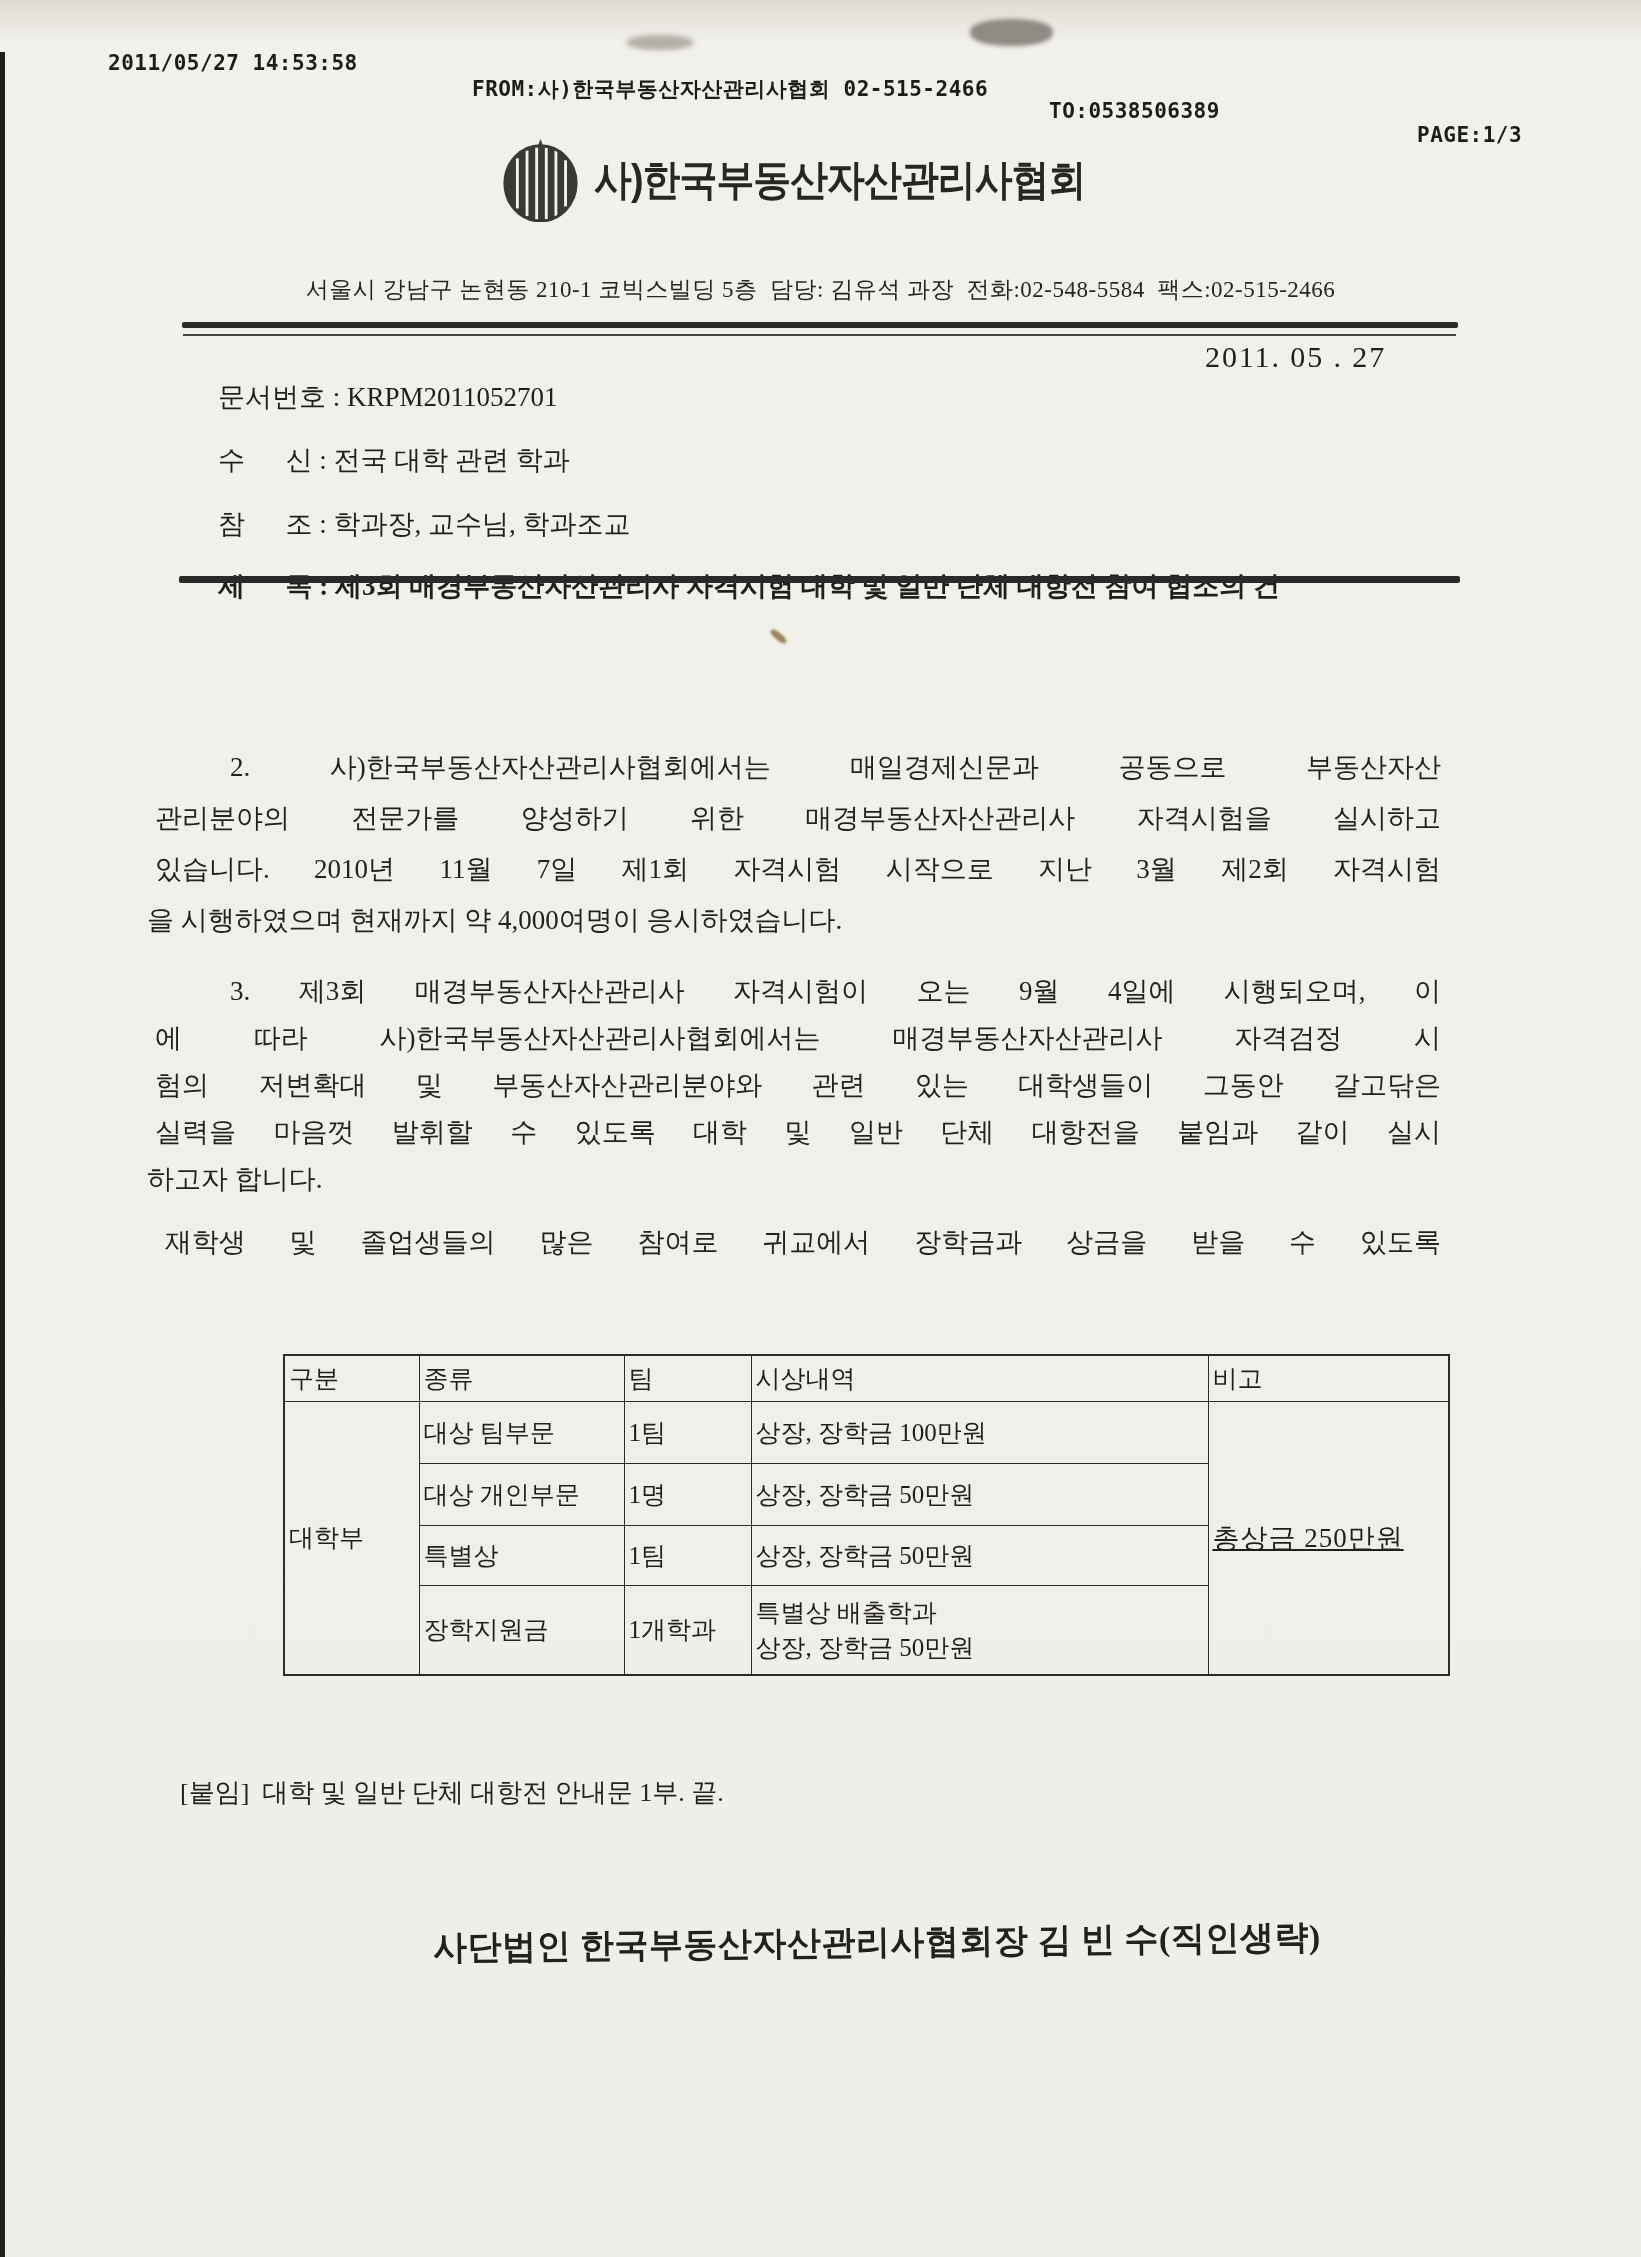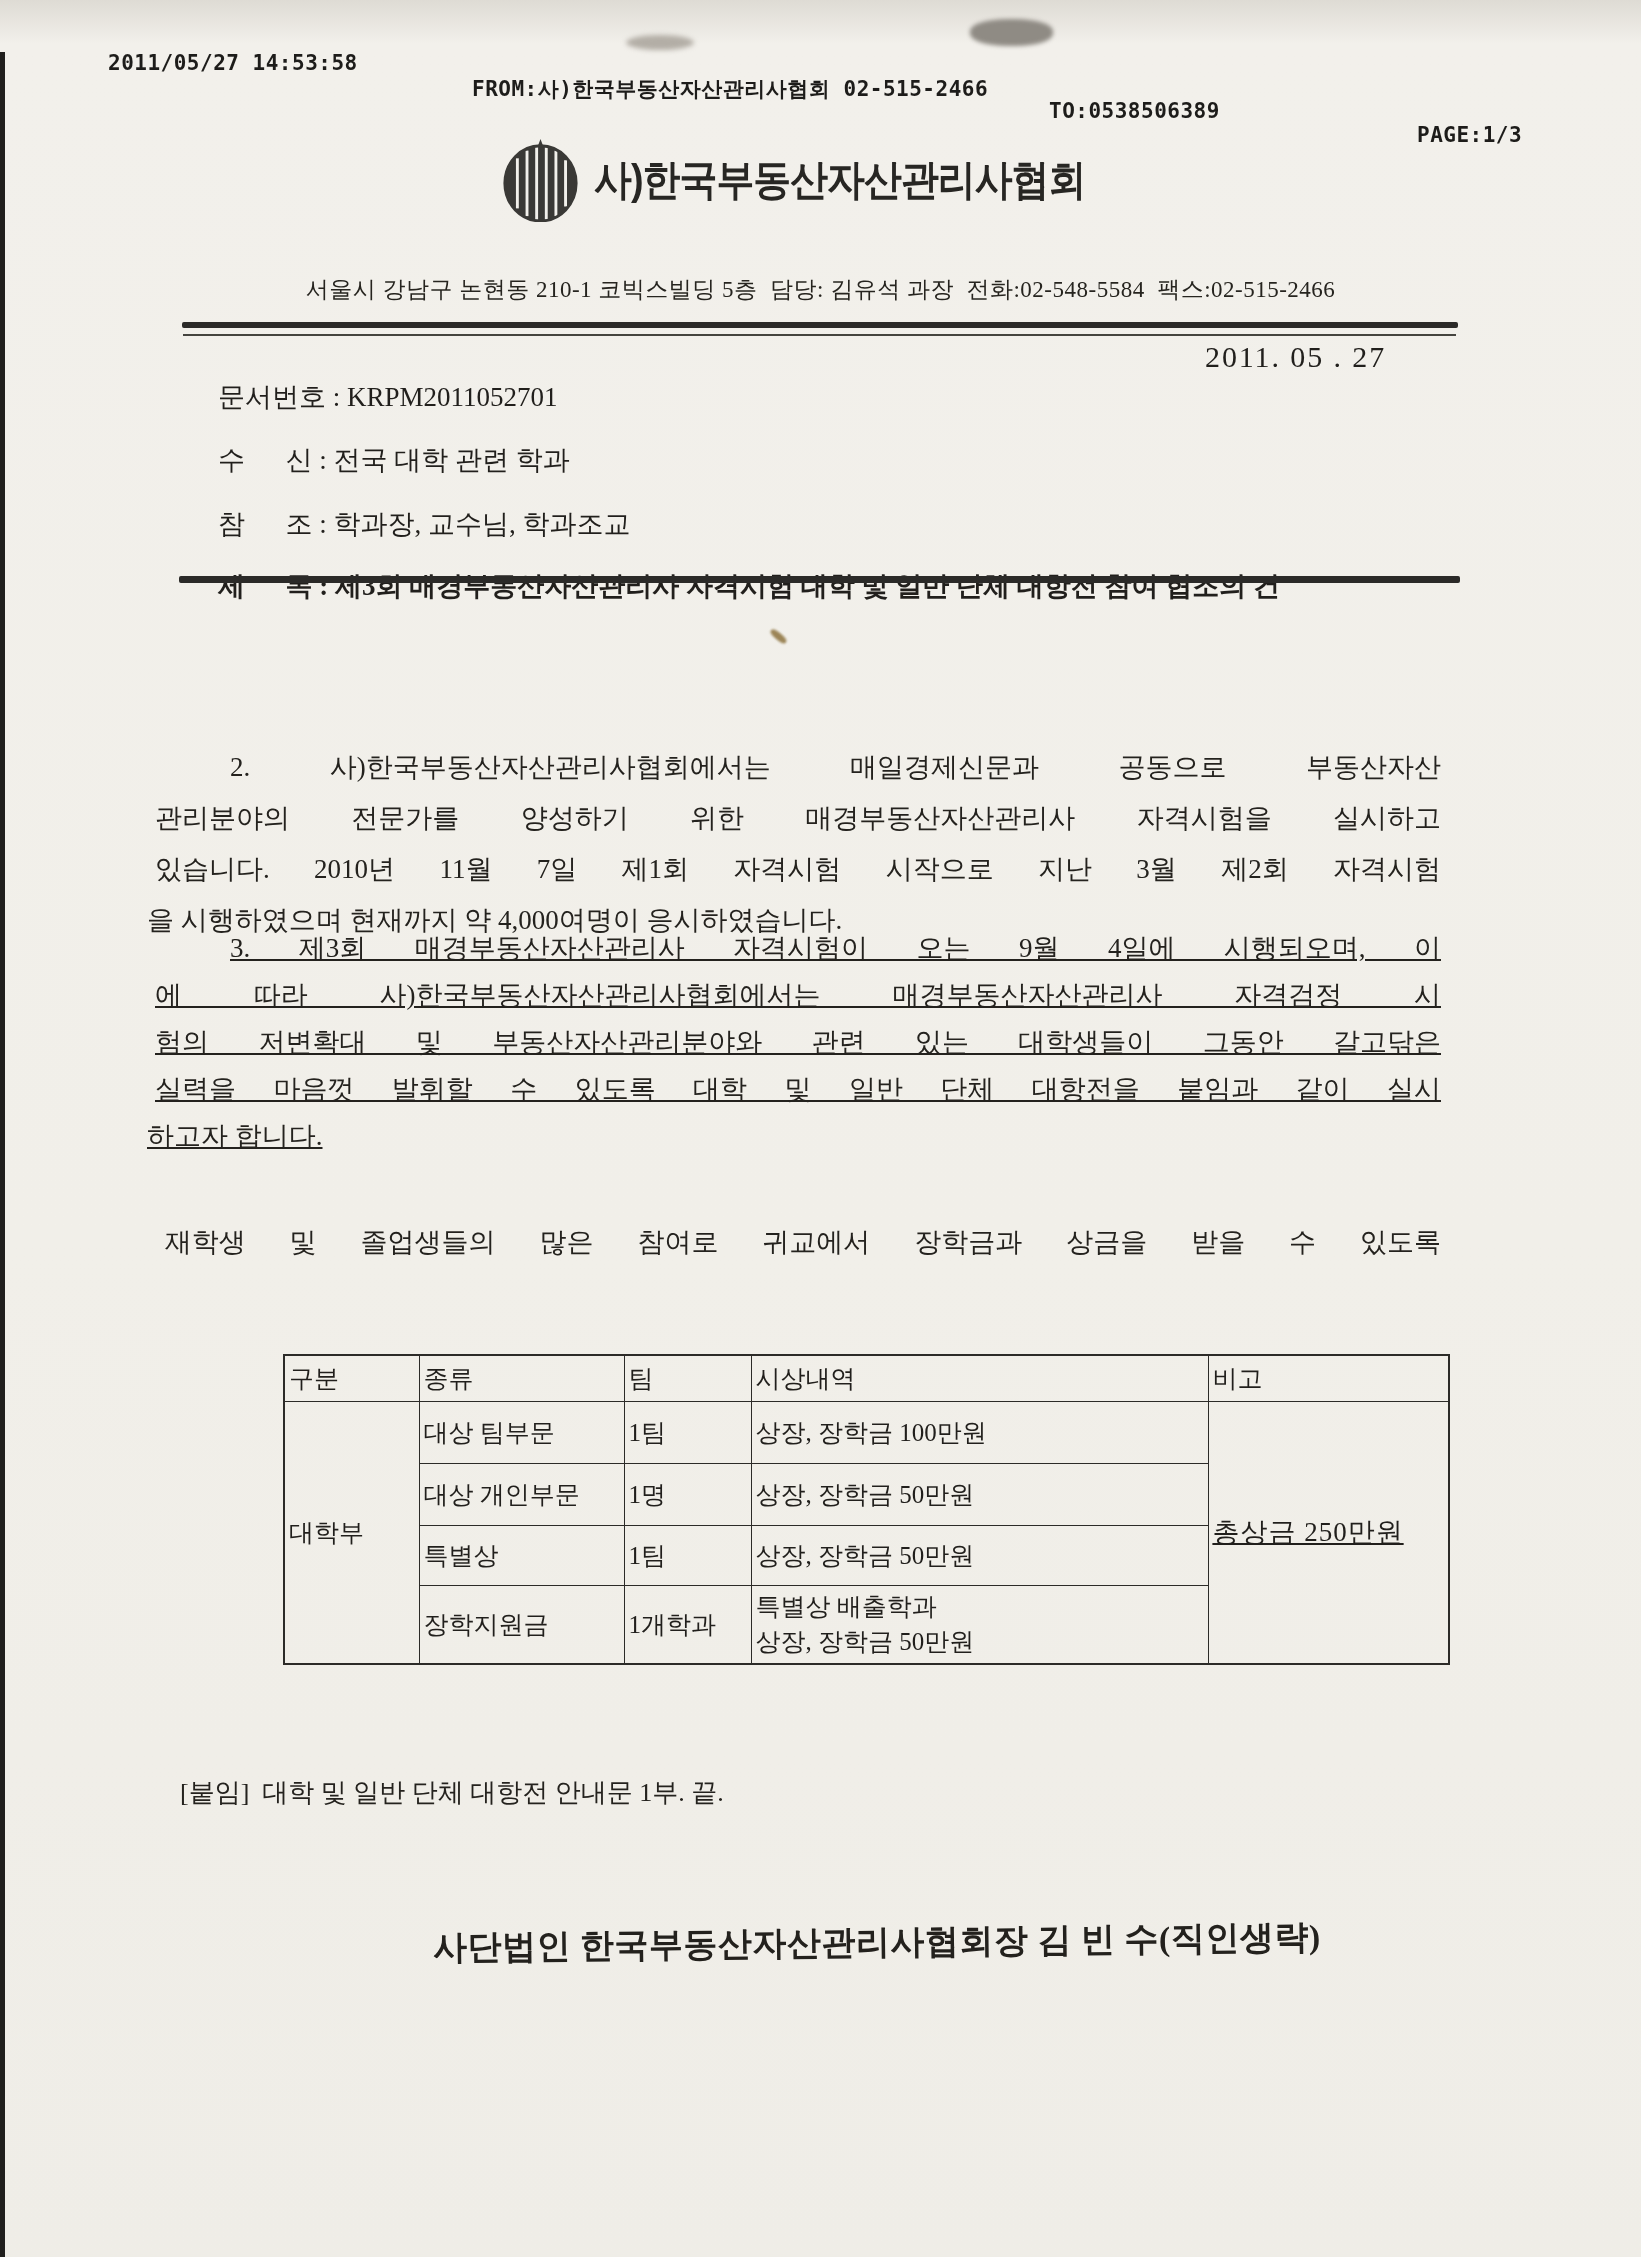--- a/index.html
+++ b/index.html
@@ -38,34 +38,34 @@
   .docinfo{font-size:27px;color:#211f1c;white-space:pre;position:absolute;left:191px;}
   .di-no{top:348px;}
   .di-date{position:absolute;left:1205px;top:340px;font-size:30px;letter-spacing:1.9px;color:#211f1c;white-space:pre;}
   .di-to{top:411px;}
   .di-cc{top:475px;}
   .di-subj{top:537px;font-weight:bold;}
   
   .bodytext{position:absolute;left:147px;width:1294px;font-size:27px;color:#24221e;}
   .p1{top:637px;}
   .p2{top:742px;line-height:51px;}
-  .p3{top:925px;line-height:47px;text-decoration:underline;}
+  .p3{top:968px;line-height:47px;}
   .p4{top:1217px;line-height:51px;}
   .jl{text-align:justify;text-align-last:justify;margin-left:8px;}
   .ll{text-align:left;}
   .ind{padding-left:75px;}
   .ind-s{padding-left:9.7px;}
   
   .prize-table{position:absolute;top:1354px;left:283px;border-collapse:collapse;table-layout:fixed;
     font-size:25px;color:#211f1c;}
   .prize-table td,.prize-table th{border:1.9px solid #2c2b28;text-align:left;vertical-align:middle;
     font-weight:normal;padding:0 3.9px;}
   .prize-table{border:2.9px solid #2c2b28;}
   .th-row{height:46px;}
-  .r1{height:62px;} .r2{height:62px;} .r3{height:60px;} .r4{height:79px;}
+  .r1{height:62px;} .r2{height:62px;} .r3{height:60px;} .r4{height:90px;}
   .cell-multiline{white-space:pre-line;line-height:35px;}
   .note-cell{font-size:27px;letter-spacing:1px;text-decoration:underline;}
   
   .attachment{position:absolute;top:1775px;left:180px;font-size:26px;color:#24221e;white-space:pre;}
   .signature{position:absolute;top:1925px;left:433px;font-size:34px;font-weight:600;color:#23211d;
     letter-spacing:0.5px;white-space:pre;transform:rotate(-.7deg);transform-origin:left center;}
   .logo-svg{display:block;}
 </style>
 </head>
 <body>

